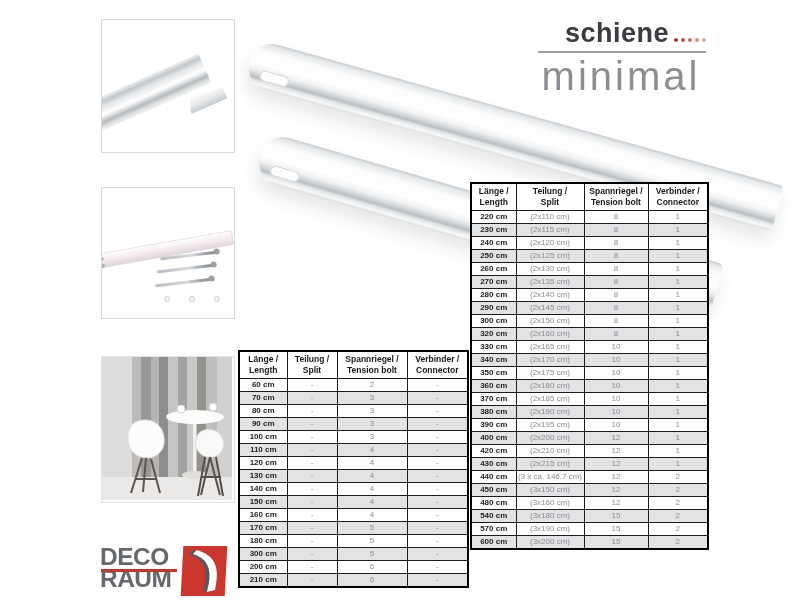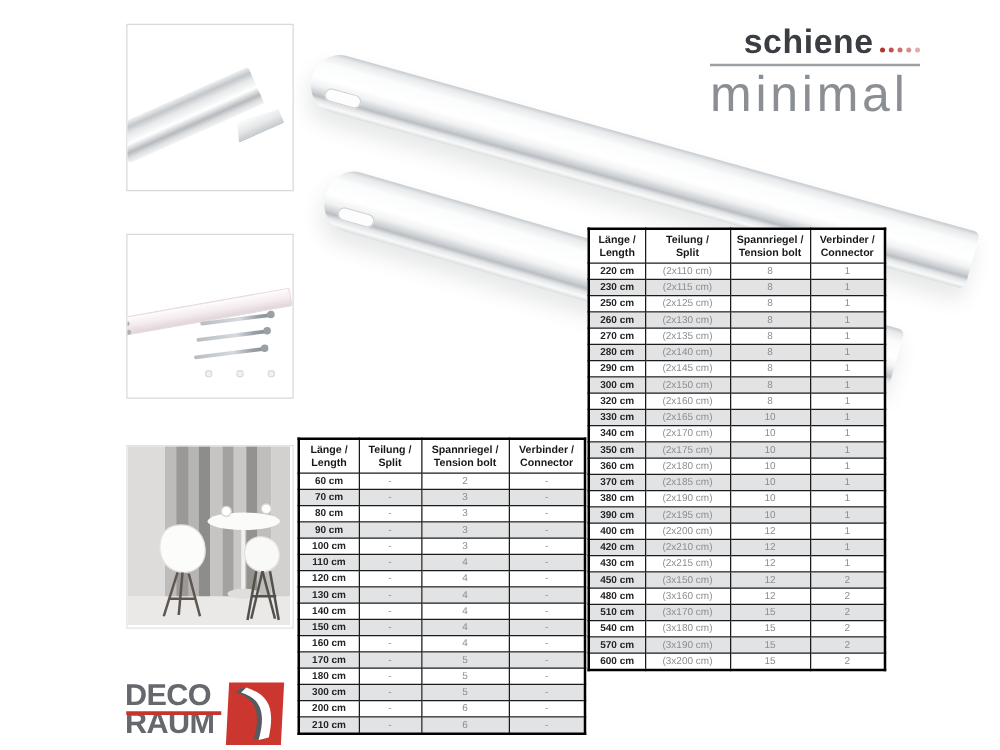--- a/index.html
+++ b/index.html
@@ -42,21 +42,21 @@
   .screw::before{content:"";position:absolute;right:-2px;top:-2px;width:6px;height:6px;
     border-radius:50%;background:#9aa0a5;}
   .screw.s1{left:58px;top:66px;}
   .screw.s2{left:55px;top:79px;}
   .screw.s3{left:53px;top:93px;}
   .cap-dot{position:absolute;top:108px;width:6px;height:6px;border-radius:50%;
     background:#f2f2f2;box-shadow:inset 0 0 0 1px #d9d9d9;}
   .cap-dot.c1{left:62px}.cap-dot.c2{left:87px}.cap-dot.c3{left:112px}
 
   
-  .brand{position:absolute;left:568px;top:20px;width:168px;z-index:4;text-align:left;}
+  .brand{position:absolute;left:538px;top:20px;width:168px;z-index:4;text-align:center;}
   .brand-row{display:flex;justify-content:flex-end;align-items:baseline;}
   .brand-name{font-size:27px;font-weight:800;letter-spacing:.5px;color:#3a3d42;line-height:1;}
   .dots{display:inline-flex;margin-left:2px;align-items:center;}
   .dots span{width:4px;height:4px;border-radius:50%;background:#b5332c;margin-left:3px;display:block;}
   .dots span:nth-child(2){opacity:.85}.dots span:nth-child(3){opacity:.7}
   .dots span:nth-child(4){opacity:.55}.dots span:nth-child(5){opacity:.4}
   .brand-rule{height:2px;background:#9aa0a4;margin-top:4px;}
   .brand-sub{font-size:40px;font-weight:300;color:#8b8f93;letter-spacing:3px;line-height:1.1;
              margin-top:1px;padding-right:2px;}
 
@@ -320,20 +320,26 @@
           <td>8</td>
           <td>1</td>
         </tr>
         <tr>
           <td>230 cm</td>
           <td>(2x115 cm)</td>
           <td>8</td>
           <td>1</td>
         </tr>
         <tr>
+          <td>240 cm</td>
+          <td>(2x120 cm)</td>
+          <td>8</td>
+          <td>1</td>
+        </tr>
+        <tr>
           <td>250 cm</td>
           <td>(2x125 cm)</td>
           <td>8</td>
           <td>1</td>
         </tr>
         <tr>
           <td>260 cm</td>
           <td>(2x130 cm)</td>
           <td>8</td>
           <td>1</td>
@@ -422,35 +428,35 @@
           <td>12</td>
           <td>1</td>
         </tr>
         <tr>
           <td>430 cm</td>
           <td>(2x215 cm)</td>
           <td>12</td>
           <td>1</td>
         </tr>
         <tr>
+          <td>440 cm</td>
+          <td>(3 x ca. 146.7 cm)</td>
+          <td>12</td>
+          <td>2</td>
+        </tr>
+        <tr>
           <td>450 cm</td>
           <td>(3x150 cm)</td>
           <td>12</td>
           <td>2</td>
         </tr>
         <tr>
           <td>480 cm</td>
           <td>(3x160 cm)</td>
           <td>12</td>
-          <td>2</td>
-        </tr>
-        <tr>
-          <td>510 cm</td>
-          <td>(3x170 cm)</td>
-          <td>15</td>
           <td>2</td>
         </tr>
         <tr>
           <td>540 cm</td>
           <td>(3x180 cm)</td>
           <td>15</td>
           <td>2</td>
         </tr>
         <tr>
           <td>570 cm</td>

